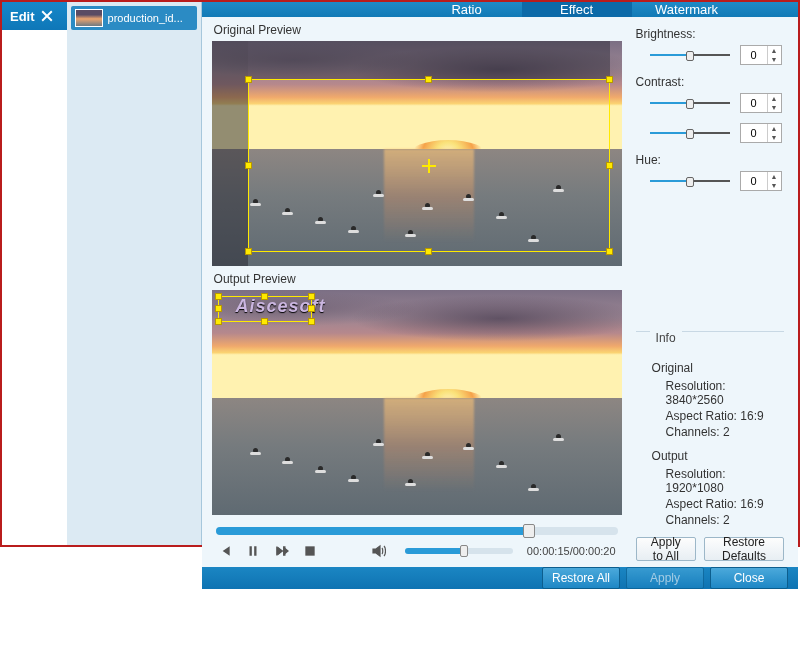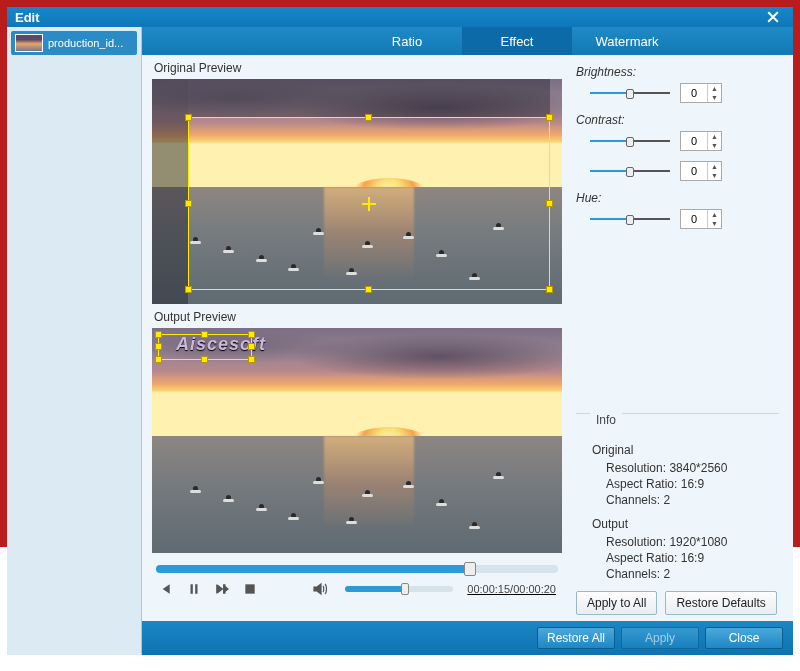--- a/index.html
+++ b/index.html
@@ -1,30 +1,30 @@
 <!DOCTYPE html>
 <html><head>
 <meta charset="utf-8">
 <style>
   * { box-sizing: border-box; margin: 0; padding: 0; font-family: Arial, sans-serif; }
   body { width: 800px; height: 671px; background: #fff; overflow: hidden; }
-  .window { width: 800px; height: 547px; display: flex; flex-direction: column; border: 7px solid #b91c1c; }
+  .window { width: 800px; height: 547px; display: flex; flex-direction: row; border: 2px solid #b91c1c; }
   .titlebar { height: 28px; background: linear-gradient(#1687c9, #0e77b8); display: flex; align-items: center; padding: 0 8px; color: #fff; font-size: 13px; font-weight: bold; }
   .titlebar .spacer { flex: 1; }
   .titlebar .close { width: 24px; height: 20px; display: flex; align-items: center; justify-content: center; cursor: pointer; font-size: 15px; }
   .body { flex: 1; display: flex; background: #404040; }
   .sidebar { width: 135px; background: #dceaf3; border-right: 1px solid #a6c7dc; }
   .sidebar-item { height: 24px; margin: 4px; display: flex; align-items: center; background: #2b8bc4; color: #fff; font-size: 11px; padding: 2px 4px; border-radius: 2px; }
   .sidebar-item .thumb { width: 28px; height: 18px; background: linear-gradient(#5a4b64 30%, #eaa36e 55%, #6e7a83); margin-right: 5px; border: 1px solid #fff; }
   .main { flex: 1; display: flex; flex-direction: column; }
   .tabs { height: 28px; background: linear-gradient(#1f8ac6, #127ab6); display: flex; align-items: stretch; padding-left: 210px; }
   .tab { width: 110px; display: flex; align-items: center; justify-content: center; color: #fff; font-size: 13px; cursor: pointer; }
   .tab.active { background: #0c6aa8; }
   .content { flex: 1; display: flex; background: #eef6fb; }
-  .previews { width: 420px; padding: 0 0 16px 10px; display: flex; flex-direction: column; }
+  .previews { width: 420px; padding: 0 0 0 10px; display: flex; flex-direction: column; }
   .preview-label { font-size: 12px; color: #333; padding: 6px 2px 4px; }
   .preview-box { background: #000; position: relative; height: 225px; overflow: hidden; }
   .preview-img { position: absolute; inset: 0; }
   .sky { position: absolute; top: 0; left: 0; right: 0; height: 48%; background: linear-gradient(180deg, #7b6f84 0%, #9b8593 25%, #b6888c 40%, #f0a96c 52%, #fbd372 58%, #fff2b0 60%); }
   .sun { position: absolute; top: 44%; left: 48%; width: 80px; height: 30px; background: radial-gradient(circle, #fff6d0 0%, #fae27a 30%, #f5a24a 60%, transparent 80%); border-radius: 50%; }
   .clouds { position: absolute; top: 0; left: 0; right: 0; height: 42%; background:
     radial-gradient(ellipse 60% 40% at 70% 30%, rgba(70,60,80,.7), transparent 60%),
     radial-gradient(ellipse 50% 30% at 20% 20%, rgba(90,80,100,.5), transparent 60%); }
   .sea { position: absolute; top: 48%; left: 0; right: 0; bottom: 0; background: linear-gradient(180deg, #8d8682 0%, #767b7e 40%, #5f6a72 100%); }
   .reflection { position: absolute; top: 48%; left: 42%; width: 22%; bottom: 0; background: linear-gradient(180deg, rgba(255,200,120,.6), rgba(240,150,90,.3) 40%, transparent 80%); filter: blur(1px); }
@@ -36,34 +36,34 @@
   .h-tl { top: -4px; left: -4px; } .h-tm { top: -4px; left: 50%; margin-left: -4px; } .h-tr { top: -4px; right: -4px; }
   .h-ml { top: 50%; left: -4px; margin-top: -4px; } .h-mr { top: 50%; right: -4px; margin-top: -4px; }
   .h-bl { bottom: -4px; left: -4px; } .h-bm { bottom: -4px; left: 50%; margin-left: -4px; } .h-br { bottom: -4px; right: -4px; }
   .crosshair { position: absolute; top: 50%; left: 50%; width: 14px; height: 14px; margin: -7px 0 0 -7px; }
   .crosshair::before, .crosshair::after { content: ""; position: absolute; background: #ffea00; }
   .crosshair::before { left: 6px; top: 0; width: 2px; height: 14px; }
   .crosshair::after { top: 6px; left: 0; height: 2px; width: 14px; }
   .dim-left { position: absolute; top: 0; left: 0; bottom: 0; width: 36px; background: rgba(40,40,50,.5); }
   .dim-top { position: absolute; top: 0; left: 36px; right: 12px; height: 38px; background: rgba(40,40,50,.45); }
   .watermark { position: absolute; top: 6px; left: 24px; color: #cbb6e0; font-weight: bold; font-size: 18px; font-style: italic; letter-spacing: 1px; text-shadow: 0 1px 1px #000; }
-  .timeline-area { padding: 4px 0 0; text-decoration: underline; }
+  .timeline-area { padding: 4px 0 0; }
   .timeline { height: 8px; background: #d6e3ec; border-radius: 4px; position: relative; margin: 8px 4px 6px; }
   .timeline .fill { position: absolute; top: 0; left: 0; height: 100%; width: 78%; background: #2a9bd8; border-radius: 4px; }
   .timeline .knob { position: absolute; top: -3px; left: 78%; width: 12px; height: 14px; background: #eee; border: 1px solid #888; border-radius: 2px; margin-left: -6px; }
   .controls { display: flex; align-items: center; gap: 14px; padding: 2px 6px 8px; color: #555; }
   .ctrl { width: 16px; height: 16px; display: inline-flex; align-items: center; justify-content: center; cursor: pointer; color: #444; }
   .ctrl svg { width: 14px; height: 14px; fill: #555; }
   .vol-slider { width: 120px; height: 6px; background: #d6e3ec; position: relative; border-radius: 3px; margin-left: 4px; }
   .vol-slider .fill { position: absolute; top: 0; left: 0; width: 55%; height: 100%; background: #2a9bd8; border-radius: 3px; }
   .vol-slider .knob { position: absolute; top: -3px; left: 55%; width: 8px; height: 12px; background: #eee; border: 1px solid #888; border-radius: 2px; margin-left: -4px; }
   .timecode { margin-left: auto; font-size: 11px; color: #444; }
   .right-panel { flex: 1; padding: 10px 14px 6px 14px; font-size: 12px; color: #333; display: flex; flex-direction: column; }
   .effect-row { margin-bottom: 10px; }
-  .effect-row label { display: block; margin-bottom: 4px; font-style: italic; }
+  .effect-row label { display: block; margin-bottom: 4px; }
   .effect-ctrl { display: flex; align-items: center; gap: 10px; padding-left: 14px; }
   .mini-slider { width: 80px; height: 12px; position: relative; }
   .mini-slider .track { position: absolute; top: 5px; left: 0; right: 0; height: 2px; background: linear-gradient(to right, #2a9bd8 50%, #555 50%); }
   .mini-slider .knob { position: absolute; top: 2px; left: 50%; width: 8px; height: 10px; background: #eee; border: 1px solid #666; border-radius: 2px; margin-left: -4px; }
   .spin { display: flex; align-items: stretch; width: 42px; height: 20px; border: 1px solid #aaa; background: #fff; }
   .spin input { width: 26px; border: none; text-align: center; font-size: 11px; outline: none; }
   .spin .arrows { width: 14px; display: flex; flex-direction: column; border-left: 1px solid #ccc; }
   .spin .arrows div { flex: 1; display: flex; align-items: center; justify-content: center; font-size: 7px; color: #555; cursor: pointer; }
   .info-block { margin-top: auto; padding-top: 10px; }
   .info-title { border-top: 1px solid #c8d8e4; padding-top: 11px; margin-bottom: 4px; color: #444; position: relative; padding-left: 14px; }

